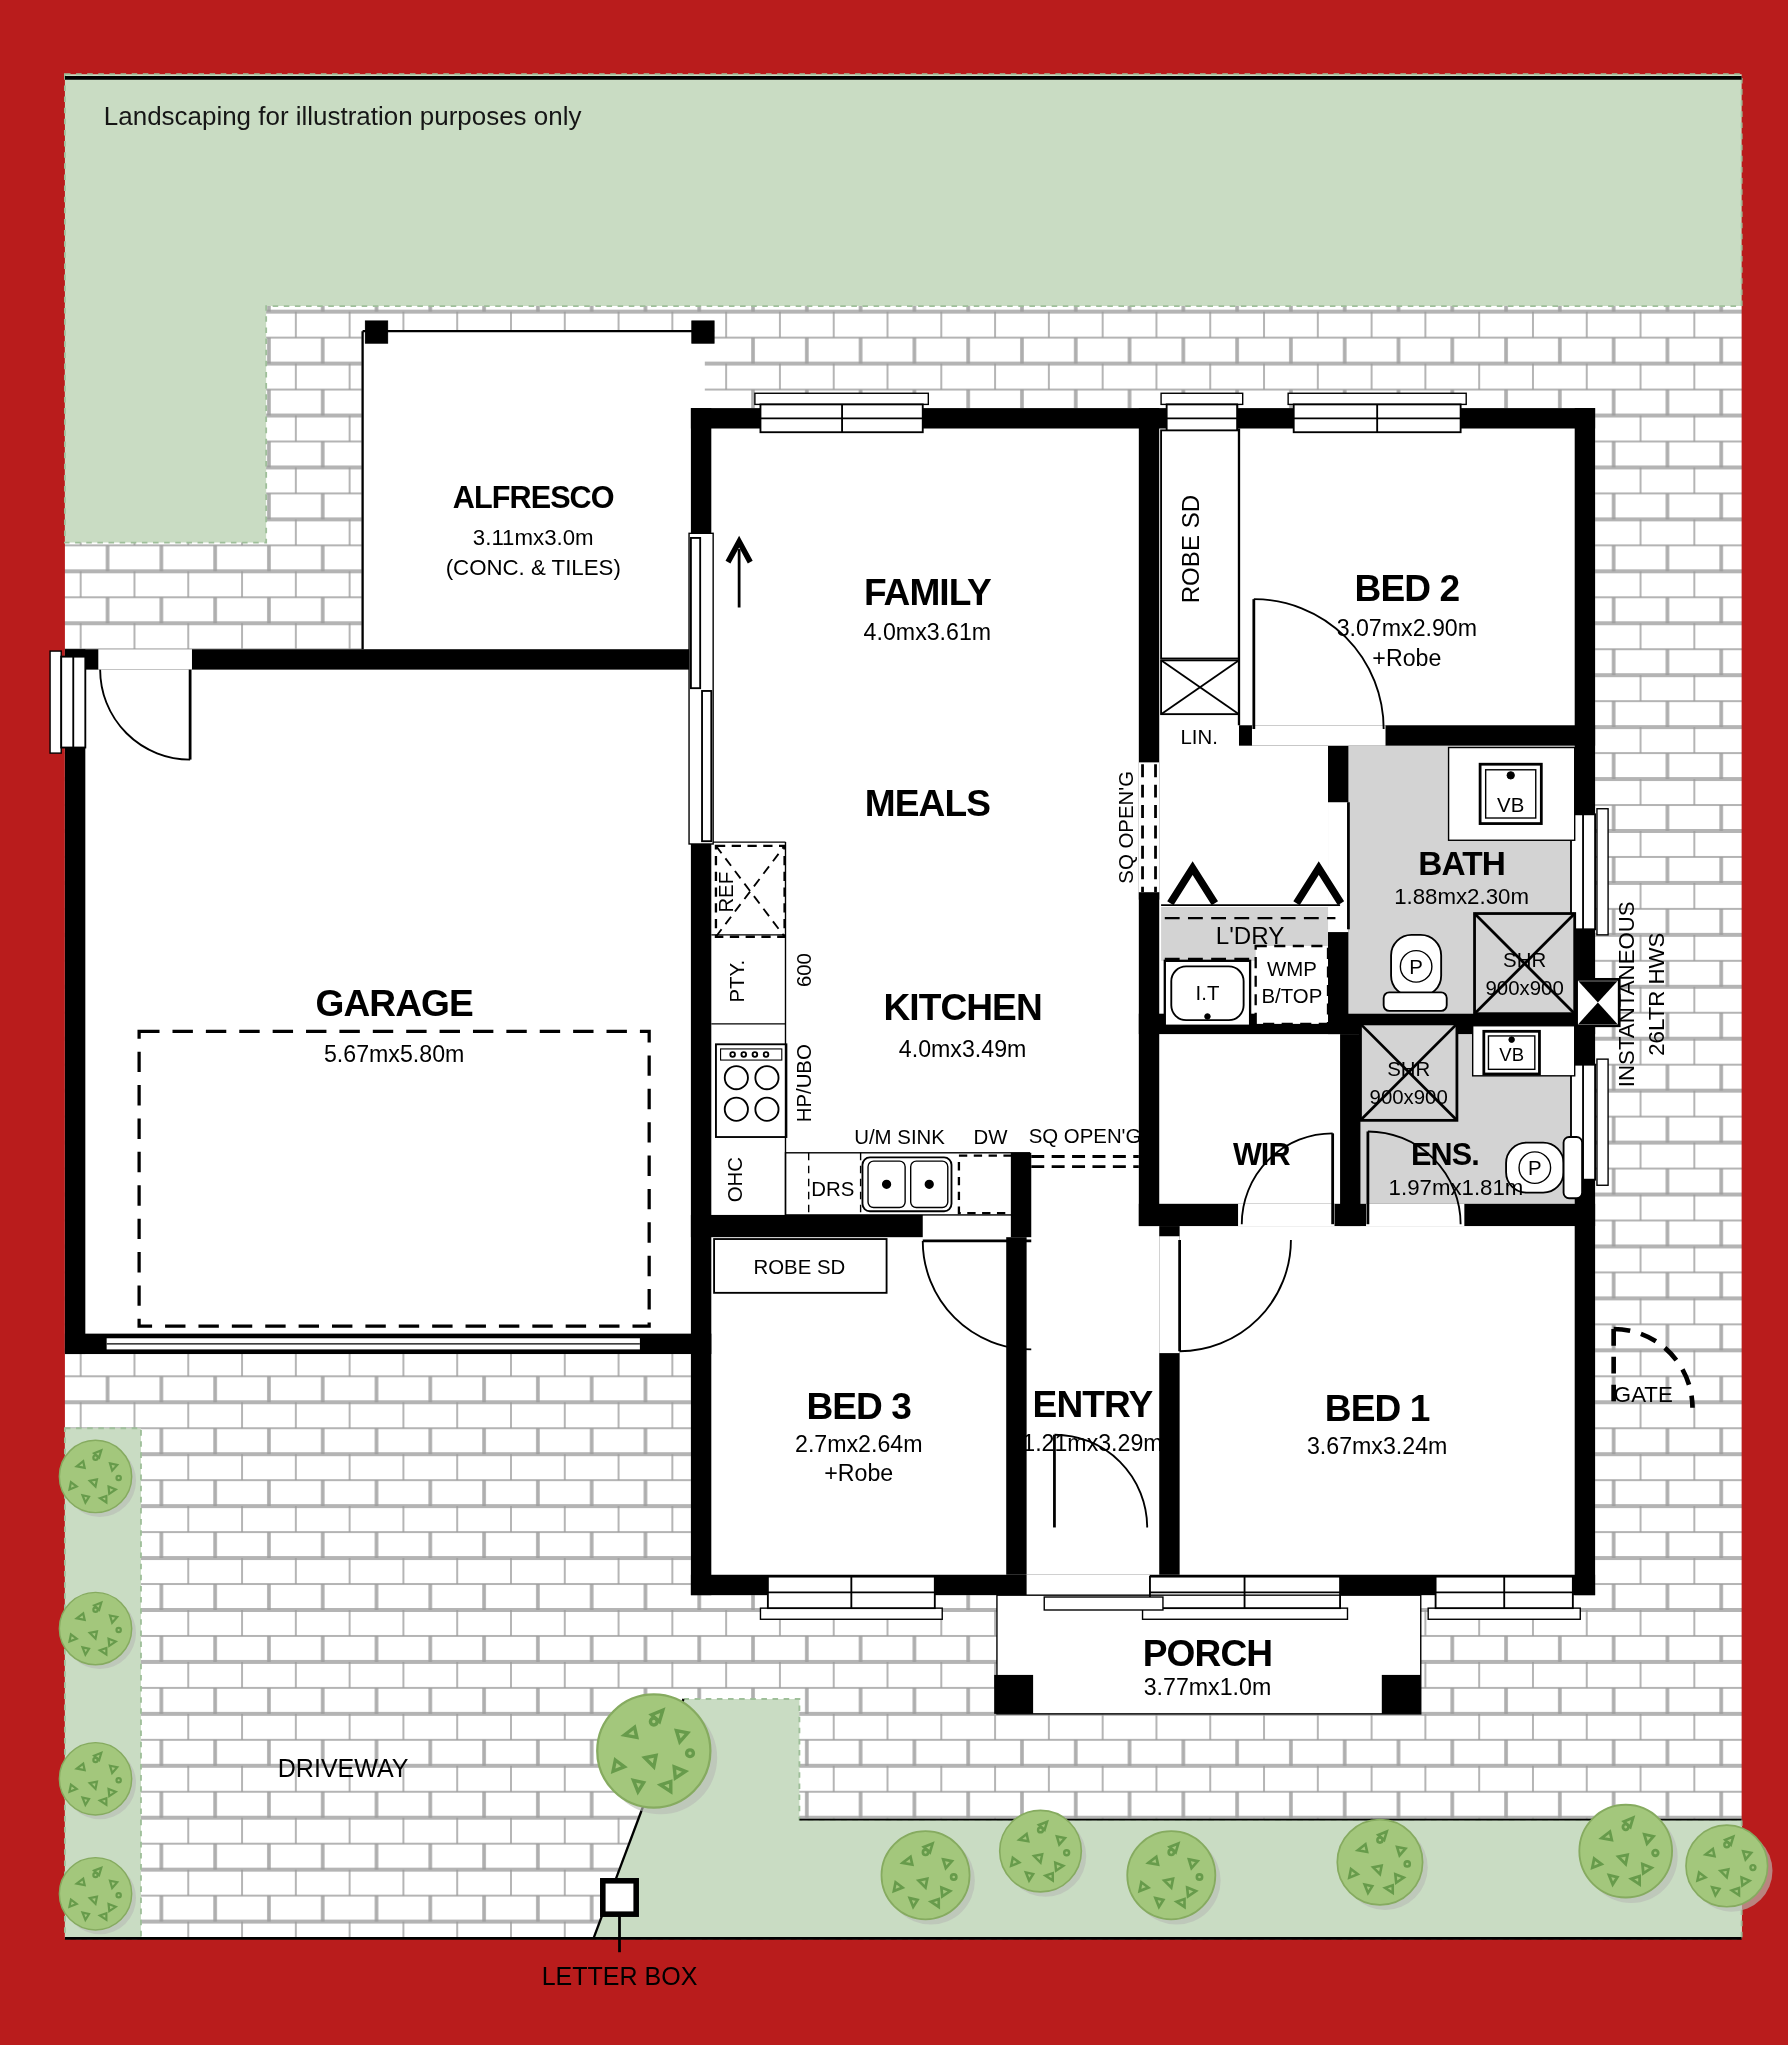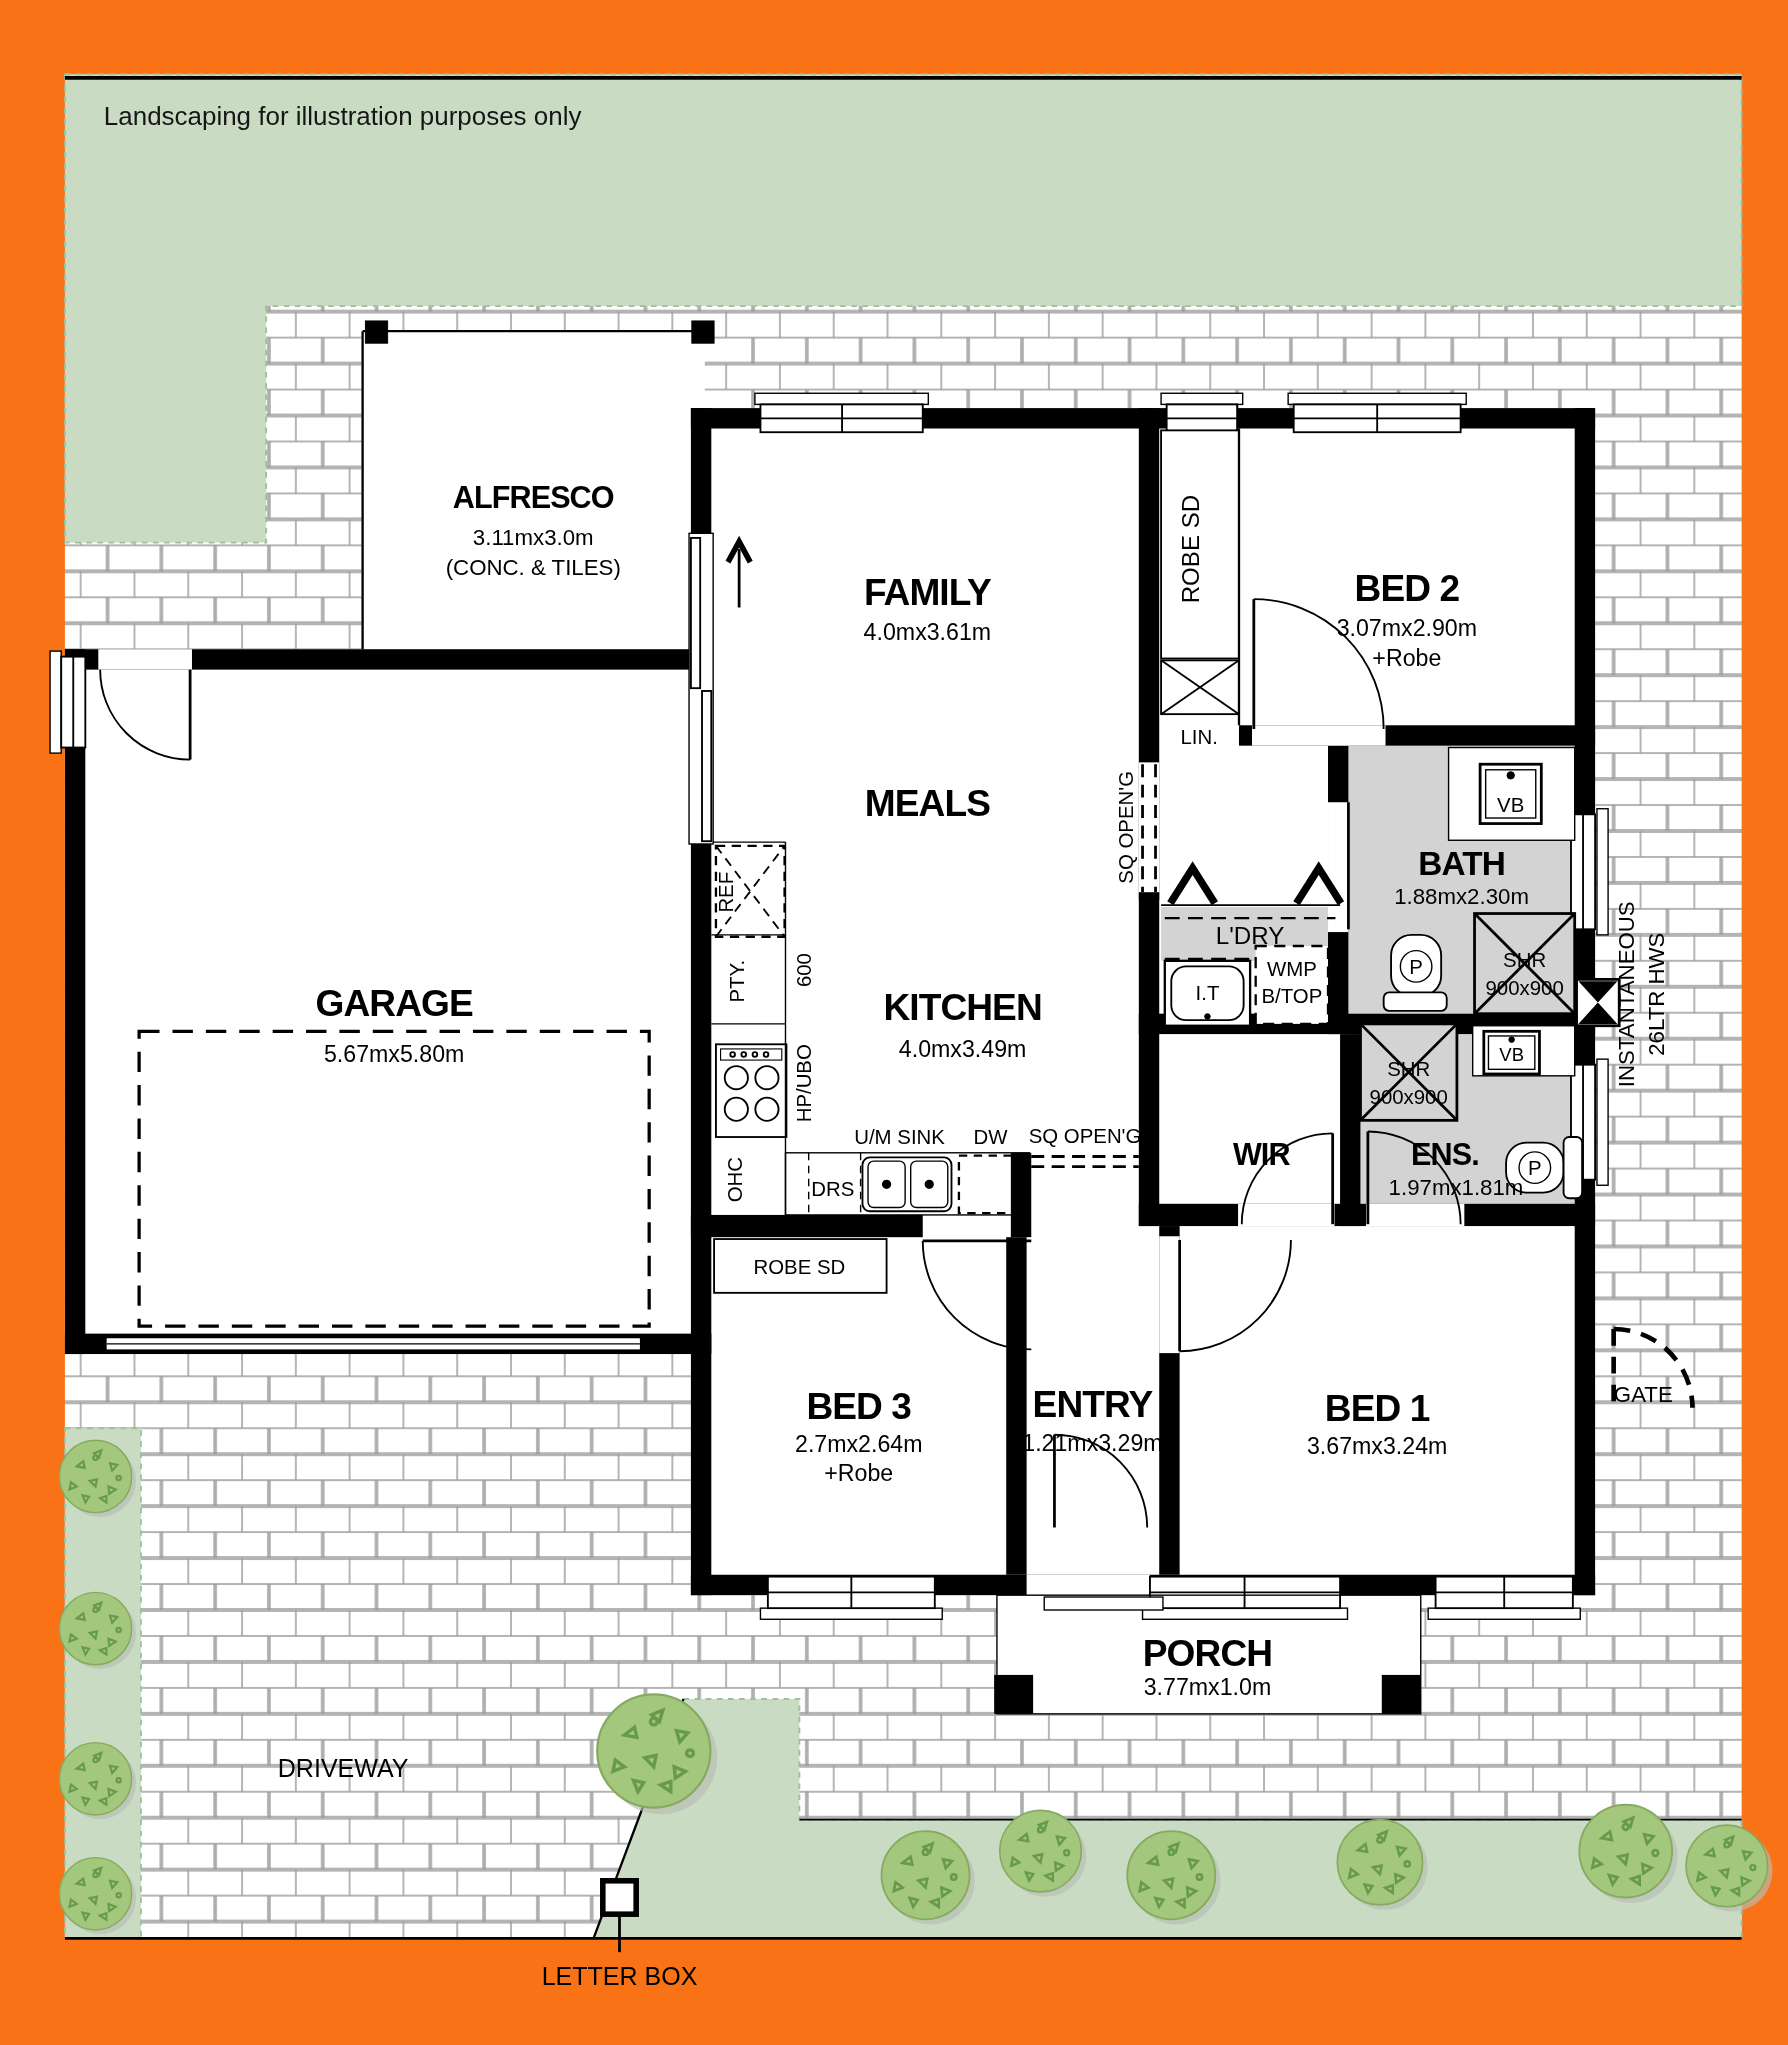--- a/index.html
+++ b/index.html
@@ -1,16 +1,16 @@
 <!DOCTYPE html>
 <html style="font-size:15px"><head>
 <meta charset="utf-8">
 <style>
   html,body{margin:0;padding:0;background:#ffffff;}
-  .stage{width:1788px;height:2045px;position:relative;background:#f97316;text-decoration:underline;}
+  .stage{width:1788px;height:2045px;position:relative;background:#b91c1c;text-decoration:underline;}
   svg{display:block;}
   text{font-family:"Liberation Sans", sans-serif;fill:#000;}
   .room{font-weight:bold;font-size:40px;letter-spacing:-1px;text-anchor:middle;}
   .room-sm{font-weight:bold;font-size:33px;letter-spacing:-1px;text-anchor:middle;}
   .dims{font-size:25px;text-anchor:middle;}
   .fix{font-size:22px;text-anchor:middle;}
   .fix-sm{font-size:20px;text-anchor:middle;}
   .site-label{font-size:27px;text-anchor:middle;}
   .note{font-size:28px;text-anchor:start;fill:#161616;}
 </style>

